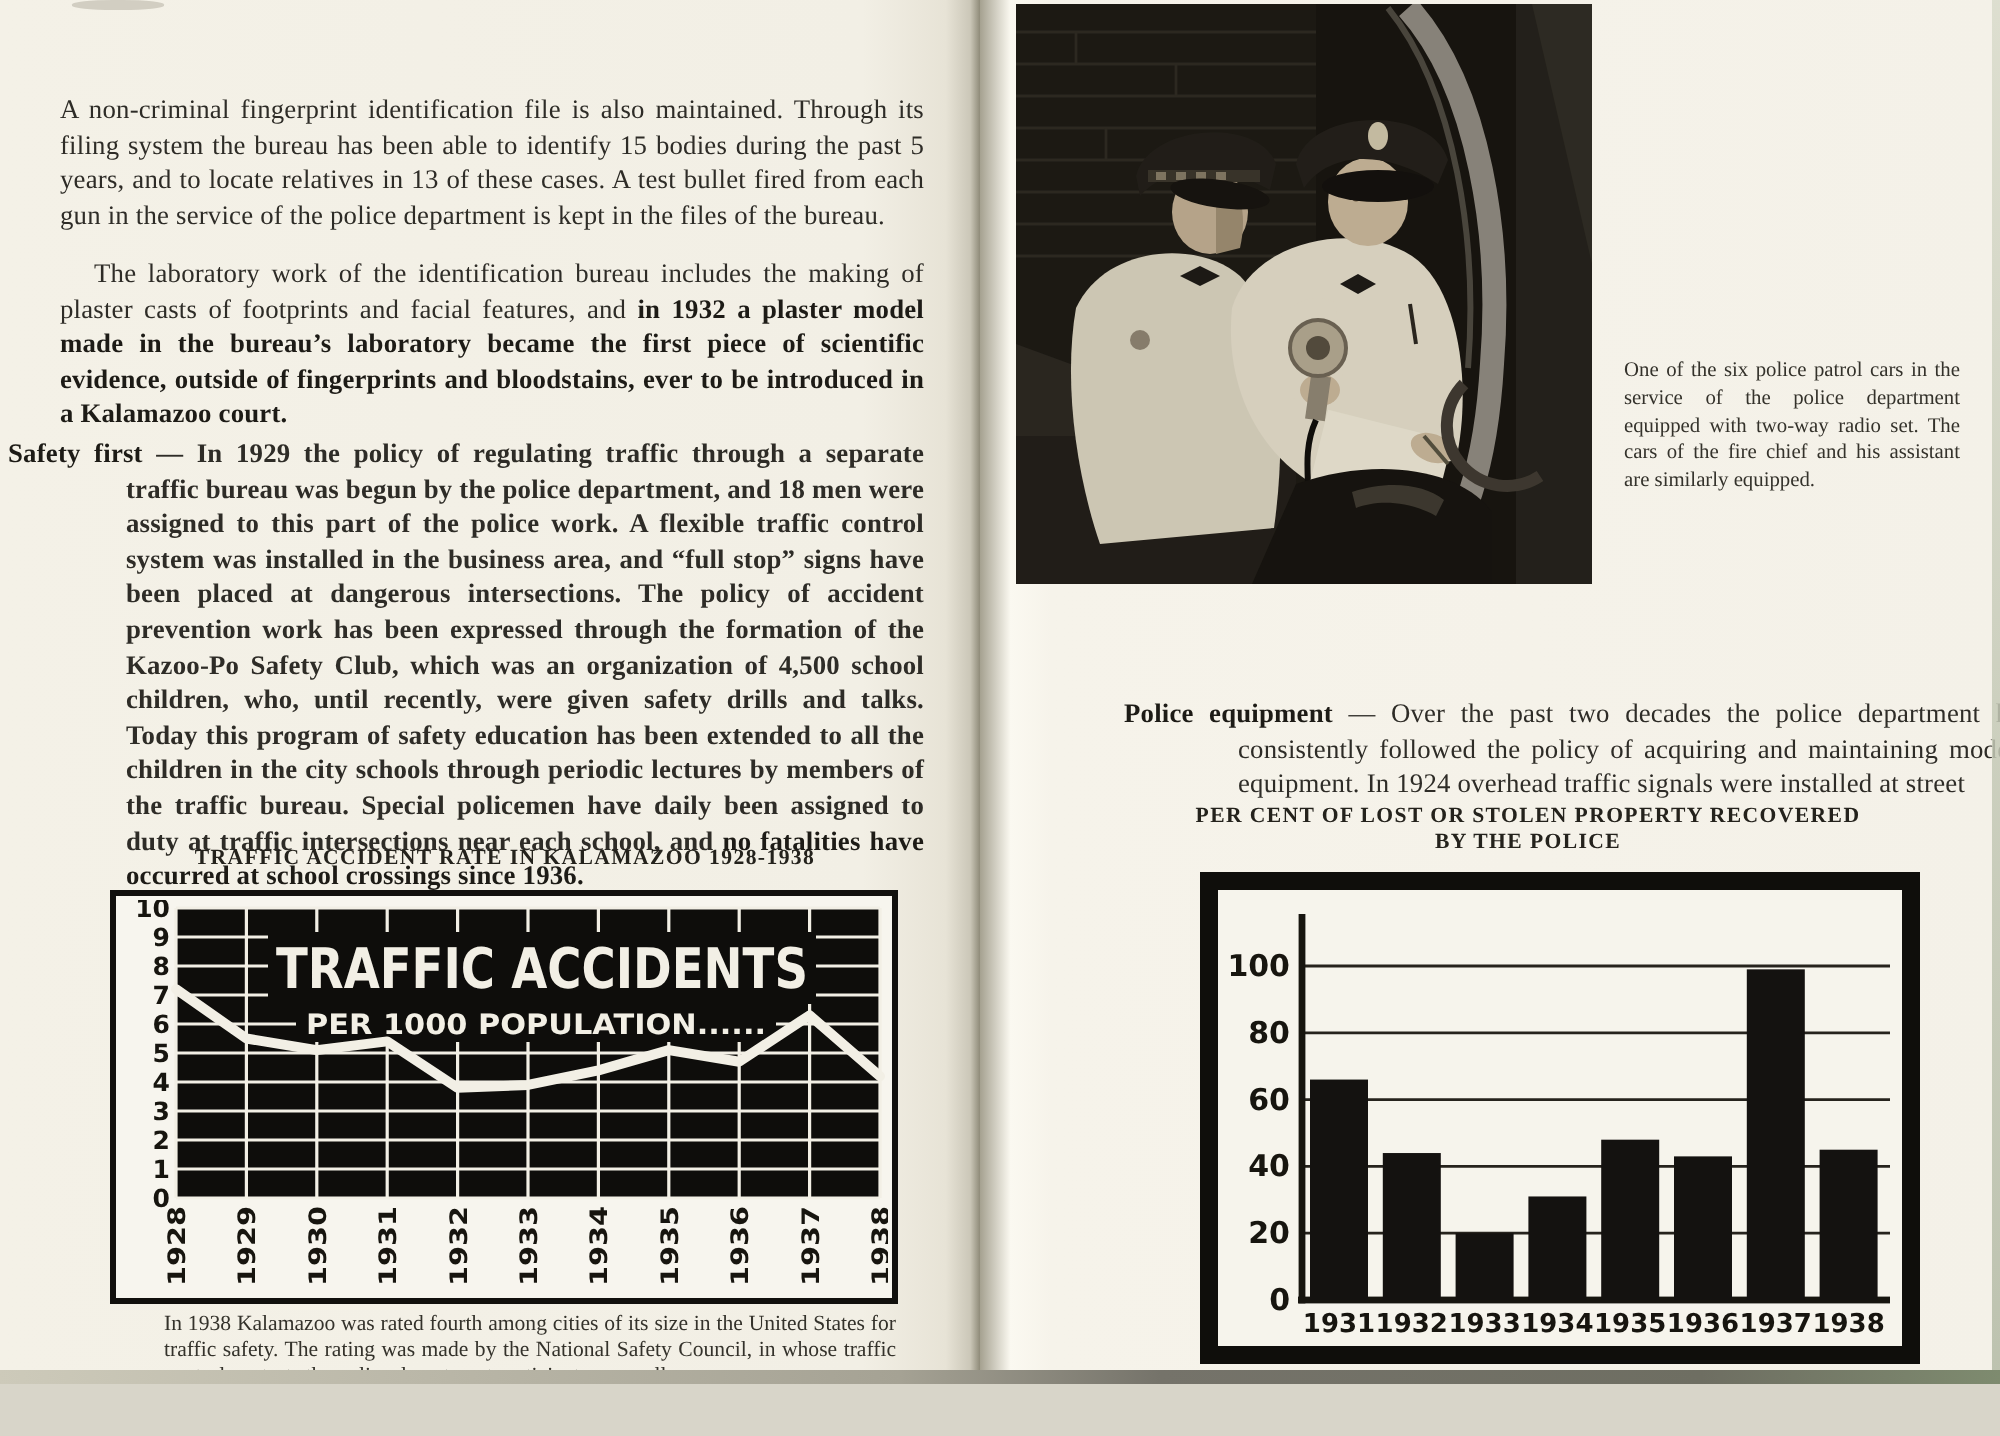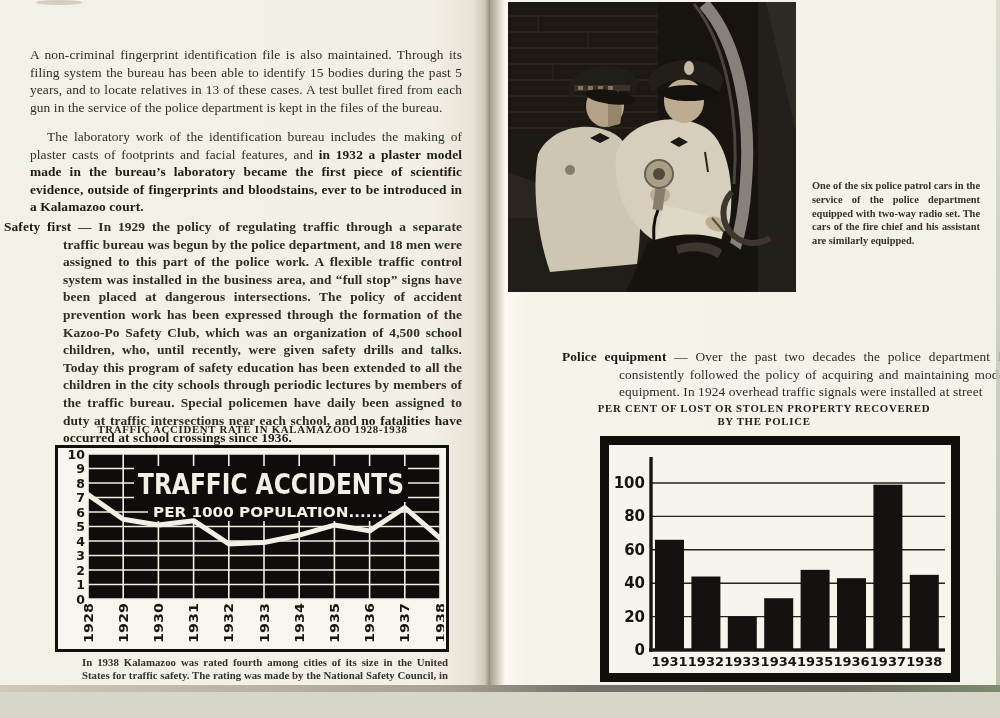--- a/index.html
+++ b/index.html
@@ -35,21 +35,21 @@
     text-align:center; color:#24221c; line-height:13px; }
   #lc-title { left:55px; top:423px; width:395px; }
   #bc-title { left:572px; top:402px; width:384px; }
   #bc-title .l2 { display:flex; justify-content:space-between; gap:28px;flex-direction:column; }
 
   #line-chart { position:absolute; left:55px; top:445px; width:394px; height:207px;
     background:#f7f5ee; border:3px solid #11100d; padding:2px; }
   #bar-chart { position:absolute; left:600px; top:436px; width:360px; height:246px;
     background:#f6f4ec; border:9px solid #0f0e0b; }
 
-  .caption { position:absolute; font-weight:bold; color:#34322b; }
+  .caption { position:absolute; font-weight:normal; color:#34322b; }
   #left-caption { left:82px; top:656px; width:366px; font-size:10.8px; line-height:13.2px; text-align:justify; }
   #photo-caption { left:812px; top:179px; width:168px; font-size:10.4px; line-height:13.8px; text-align:justify; }
 
   .pageno { position:absolute; font-size:14px; color:#2e2c27; width:40px; text-align:right;text-decoration:underline; }
   #pageno-left  { left:222px; top:694px; }
   #pageno-right { left:738px; top:695px;margin-top:38px; }
 
   .photo { position:absolute; left:508px; top:2px; width:288px; height:290px; background:#16130f; }
   .photo svg { display:block; width:100%; height:100%; }
 

